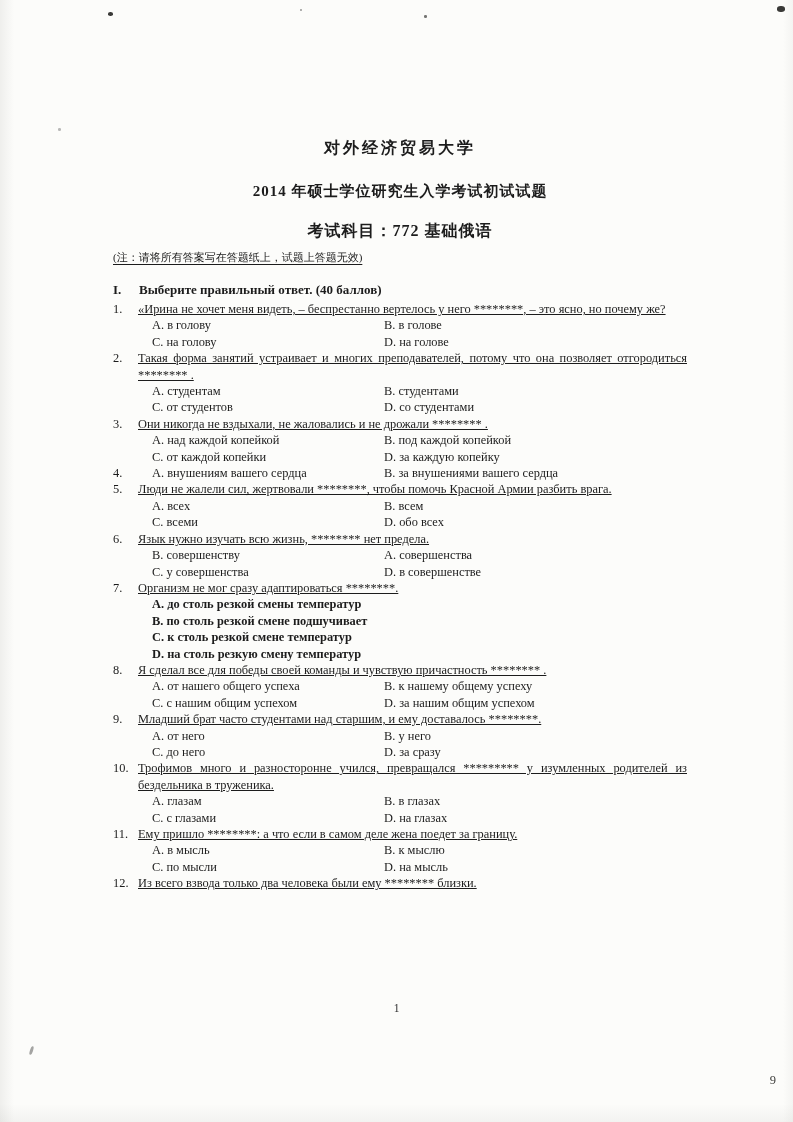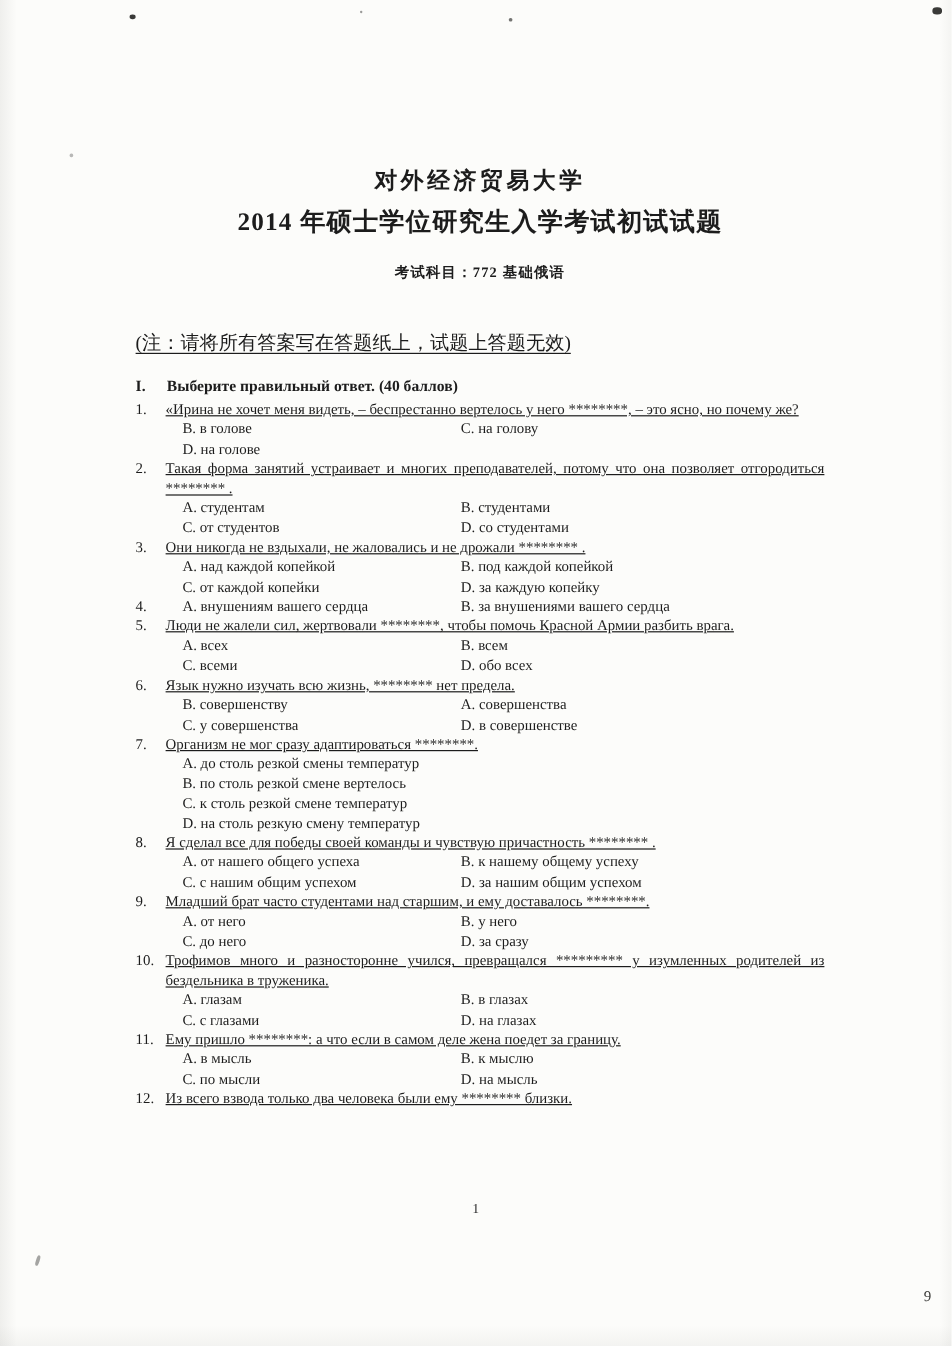--- a/index.html
+++ b/index.html
@@ -23,27 +23,27 @@
   .a1 { left:108px; top:12px;  width:5px; height:4px; }
   .a2 { left:424px; top:15px;  width:3px; height:3px; opacity:.7; }
   .a3 { left:777px; top:6px;   width:8px; height:6px; }
   .a4 { left:300px; top:9px;   width:2px; height:2px; opacity:.5; }
   .a5 { left:30px;  top:1046px; width:3px; height:9px; opacity:.45; transform:rotate(18deg); }
   .a6 { left:58px;  top:128px; width:3px; height:3px; opacity:.35; }
 
   .content { position:absolute; left:113px; top:138px; width:574px; }
 
   .hdr { text-align:center; font-weight:bold; }
-  .uni     { font-size:19px; letter-spacing:3px; }
-  .examttl { font-size:21px; margin-top:7px; letter-spacing:1px; }
-  .subject { font-size:12px;  margin-top:20px; letter-spacing:1px; }
+  .uni     { font-size:16px; letter-spacing:3px; }
+  .examttl { font-size:15px; margin-top:23px; letter-spacing:1px; }
+  .subject { font-size:16px;  margin-top:20px; letter-spacing:1px; }
 
   .note {
-    margin-top:40px;
-    font-size:16px;
+    margin-top:8px;
+    font-size:11px;
     text-decoration:underline;
     text-underline-offset:3px;
   }
 
   .section-hdr {
     margin-top:17px;
     font-weight:bold;
     font-size:13px;
     display:flex;
   }
@@ -52,21 +52,21 @@
   .qlist { margin-top:3px; font-size:12.4px; line-height:16.4px; }
   .question { display:flex; }
   .qnum { width:25px; flex:none; }
   .qbody { flex:1; min-width:0; }
   .qtext { text-align:justify;text-decoration:underline; }
   .opts-two {
     display:grid;
     grid-template-columns:232px 1fr;
     padding-left:14px;
   }
-  .opts-one { padding-left:14px; }
+  .opts-one { padding-left:14px;font-weight:bold; }
   .opt { }
 
   .page-num {
     position:absolute; left:50%; top:1002px;
     transform:translateX(-50%);
     font-size:11.5px; color:#2a2a2a;
   }
   .corner-num {
     position:absolute; right:17px; top:1073px;
     font-size:12.5px; color:#3c3c3a;
@@ -94,20 +94,21 @@
     <span class="section-num">I.</span>
     <span>Выберите правильный ответ. (40 баллов)</span>
   </div>
 
   <div class="qlist">
       <div class="question">
         <span class="qnum">1.</span>
         <div class="qbody">
           <div class="qtext">«Ирина не хочет меня видеть, – беспрестанно вертелось у него ********, – это ясно, но почему же?</div>
           <div class="opts-two">
+            <div class="opt">A. в голову</div>
             <div class="opt">B. в голове</div>
             <div class="opt">C. на голову</div>
             <div class="opt">D. на голове</div>
           </div>
         </div>
       </div>
       <div class="question">
         <span class="qnum">2.</span>
         <div class="qbody">
           <div class="qtext">Такая форма занятий устраивает и многих преподавателей, потому что она позволяет отгородиться ******** .</div>
@@ -163,21 +164,21 @@
             <div class="opt">D. в совершенстве</div>
           </div>
         </div>
       </div>
       <div class="question">
         <span class="qnum">7.</span>
         <div class="qbody">
           <div class="qtext">Организм не мог сразу адаптироваться ********.</div>
           <div class="opts-one">
             <div class="opt">A. до столь резкой смены температур</div>
-            <div class="opt">B. по столь резкой смене вертелось</div>
+            <div class="opt">B. по столь резкой смене подшучивает</div>
             <div class="opt">C. к  столь резкой смене температур</div>
             <div class="opt">D. на столь резкую смену температур</div>
           </div>
         </div>
       </div>
       <div class="question">
         <span class="qnum">8.</span>
         <div class="qbody">
           <div class="qtext">Я сделал все для победы своей команды и чувствую причастность ******** .</div>
           <div class="opts-two">

